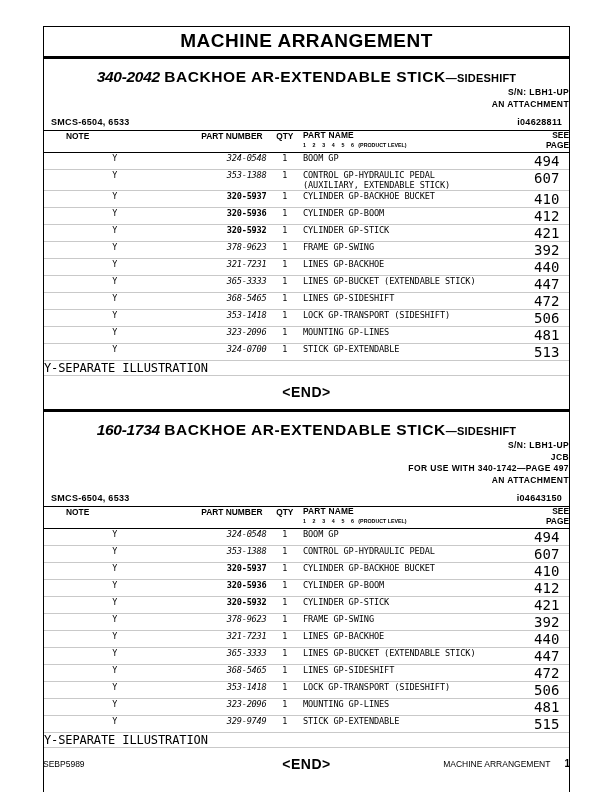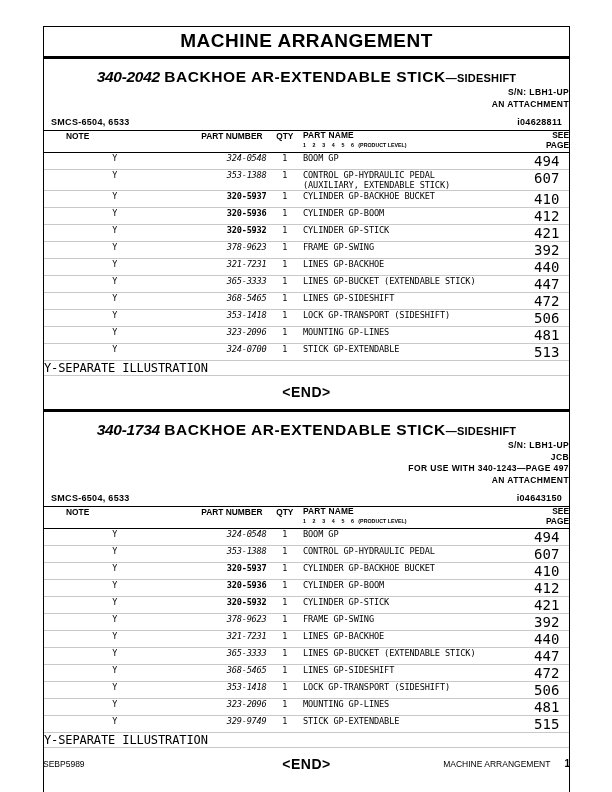--- a/index.html
+++ b/index.html
@@ -321,24 +321,24 @@
               <td class="d-page">513</td>
             </tr>
             <tr>
               <td class="note-foot" colspan="5">Y-SEPARATE ILLUSTRATION</td>
             </tr>
           </tbody>
         </table>
         <div class="end-row">&lt;END&gt;</div>
       </div>
       <div class="section">
-        <div class="sec-title"><span class="num">340-1734</span> <span class="main">BACKHOE AR-EXTENDABLE STICK</span><span class="suffix">—SIDESHIFT</span></div>
+        <div class="sec-title"><span class="num">160-1734</span> <span class="main">BACKHOE AR-EXTENDABLE STICK</span><span class="suffix">—SIDESHIFT</span></div>
         <div class="sec-sub">S/N: LBH1-UP</div>
         <div class="sec-sub">JCB</div>
-        <div class="sec-sub">FOR USE WITH 340-1243—PAGE 497</div>
+        <div class="sec-sub">FOR USE WITH 340-1742—PAGE 497</div>
         <div class="sec-sub">AN ATTACHMENT</div>
         <div class="smcs-row">
           <span>SMCS-6504, 6533</span>
           <span>i04643150</span>
         </div>
         <table class="parts">
           <thead>
             <tr>
               <th class="c-note">
                 <div style="text-align: left; padding-left: 22px;">NOTE</div>

